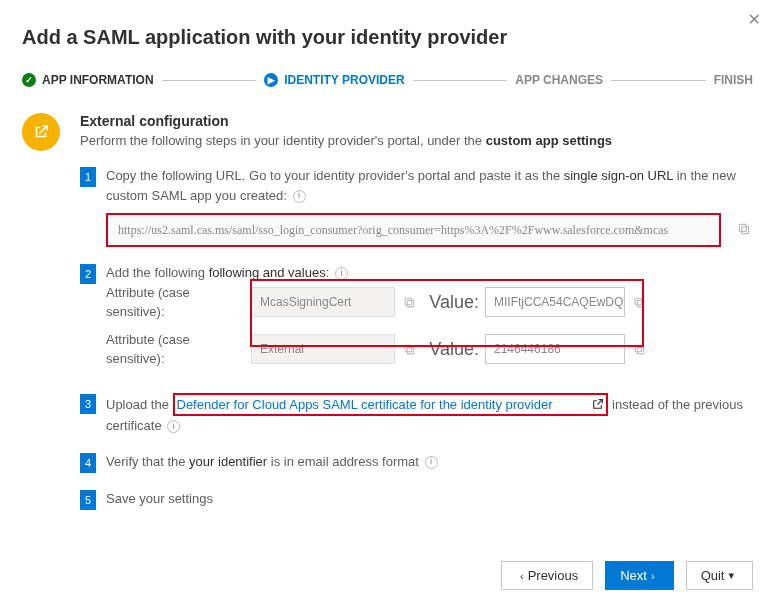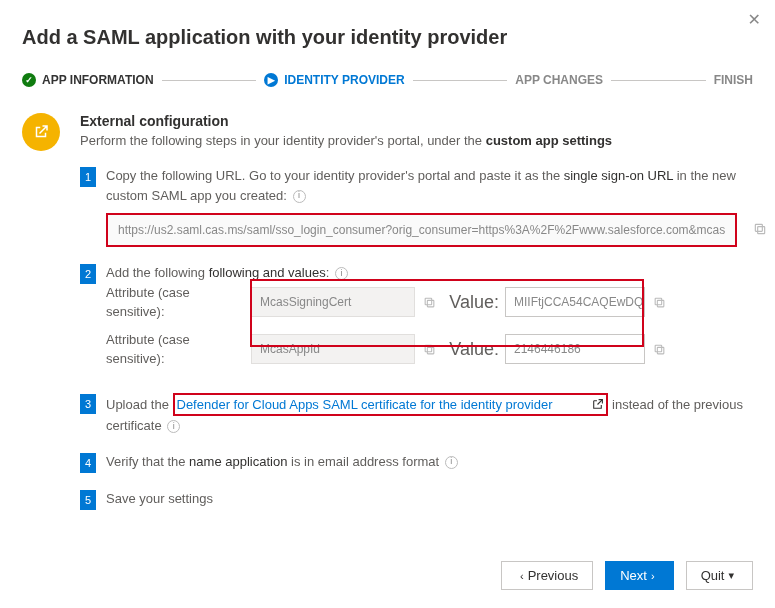--- a/index.html
+++ b/index.html
@@ -125,20 +125,21 @@
   .url-box {
     border: 2.5px solid #d0021b;
     background: #fafafa;
     padding: 6px 10px;
     font-size: 12px;
     color: #888;
     white-space: nowrap;
     overflow: hidden;
     flex: 1;
     margin-right: 16px;
+    font-family: Liberation Serif, serif;
   }
   .copy-ico {
     width: 16px; height: 16px;
     color: #bbb;
     flex-shrink: 0;
   }
   .copy-ico svg { width: 14px; height: 14px; stroke: #bbb; fill: none; }
   
   .attr-wrap {
     position: relative;
@@ -152,21 +153,21 @@
     width: 145px;
     font-size: 13px;
     color: #605e5c;
   }
   .attr-input {
     background: #f3f2f1;
     border: 1px solid #e1dfdd;
     padding: 5px 8px;
     font-size: 12px;
     color: #888;
-    width: 164px;
+    width: 144px;
   }
   .val-label {
     width: 52px;
     text-align: right;
     font-size: 18px;
     color: #605e5c;
     margin-right: 6px;
     margin-left: 4px;
   }
   .val-input {
@@ -304,21 +305,21 @@
             <div class="val-input">MIIFtjCCA54CAQEwDQYJKoZI</div>
             <div class="copy-mini">
                 <svg viewBox="0 0 24 24">
                   <rect x="8" y="8" width="12" height="12" rx="1" stroke-width="2"></rect>
                   <rect x="4" y="4" width="12" height="12" rx="1" stroke-width="2"></rect>
                 </svg>
               </div>
           </div>
           <div class="attr-row">
             <div class="attr-label">Attribute (case sensitive):</div>
-            <div class="attr-input">McasAppId</div>
+            <div class="attr-input">External</div>
             <div class="copy-mini">
                 <svg viewBox="0 0 24 24">
                   <rect x="8" y="8" width="12" height="12" rx="1" stroke-width="2"></rect>
                   <rect x="4" y="4" width="12" height="12" rx="1" stroke-width="2"></rect>
                 </svg>
               </div>
             <div class="val-label">Value:</div>
             <div class="val-input">2146446186</div>
             <div class="copy-mini">
                 <svg viewBox="0 0 24 24">
@@ -342,21 +343,21 @@
               <path d="M5 5h6M5 5v14h14v-6"></path>
             </svg>
           </span><span> instead of the previous certificate</span>
         <span class="info-ico">i</span>
       </div>
     </div>
 
     <div class="numstep">
       <div class="num">4</div>
       <div class="body">
-        <span>Verify that the </span><strong>name application</strong><span> is in email address format</span>
+        <span>Verify that the </span><strong>your identifier</strong><span> is in email address format</span>
         <span class="info-ico">i</span>
       </div>
     </div>
 
     <div class="numstep">
       <div class="num">5</div>
       <div class="body">Save your settings</div>
     </div>
 
   </div>

